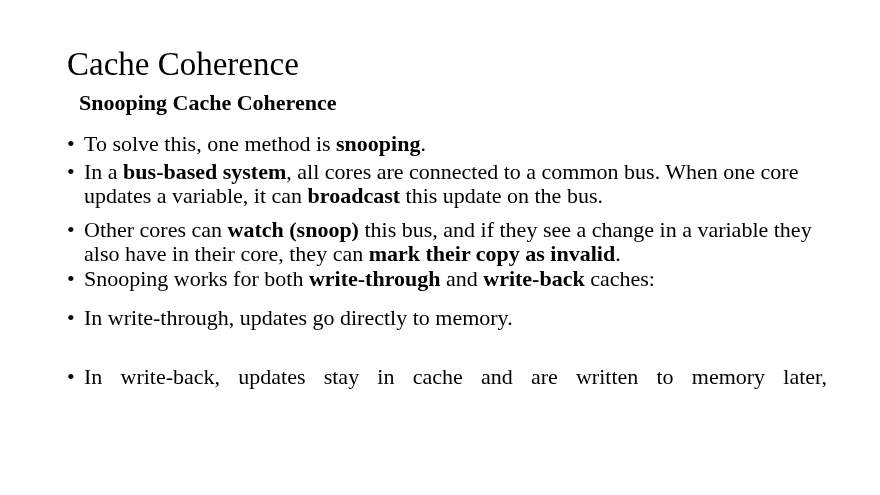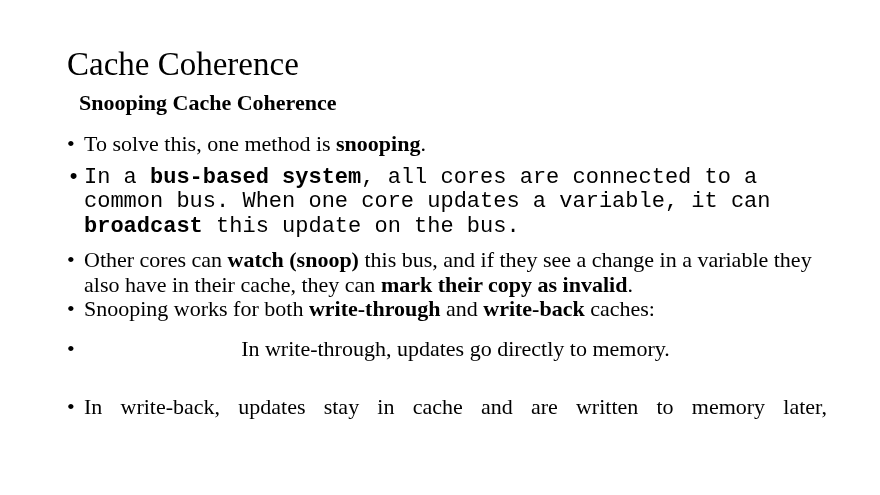--- a/index.html
+++ b/index.html
@@ -4,41 +4,41 @@
   <style>
     html, body { margin: 0; padding: 0; background: #ffffff; }
     body { width: 880px; height: 495px; position: relative; overflow: hidden;
            font-family: "Liberation Serif", "DejaVu Serif", serif; color: #000; }
     .title { position: absolute; left: 67px; top: 44px; font-size: 33px; line-height: 40px; white-space: nowrap; }
     .subtitle { position: absolute; left: 79px; top: 89px; font-size: 22px; font-weight: bold; line-height: 28px; white-space: nowrap; }
     .bullets { position: absolute; left: 67px; top: 120px; width: 760px; margin: 0; padding: 0; list-style: none; font-size: 22px; }
     .bullet { position: relative; padding-left: 17px; line-height: 24.5px; }
     .bullet::before { content: "\2022"; position: absolute; left: 0; top: 0; }
     .b1 { margin-top: 12px; }
-    .b2 { margin-top: 9px; font-family: Liberation Mono, monospace; }
+    .b2 { margin-top: 3px; }
     .b3 { margin-top: 9px; }
     .b4 { }
-    .b5 { margin-top: 15px; text-align: center; }
+    .b5 { margin-top: 15px; }
     .b6 { margin-top: 30px; line-height: 31px; text-align: justify; }
     .b6 .justify-line { text-align-last: justify; display: block; }
     strong { font-weight: bold; }
   </style>
 </head>
 <body>
 
 <div>
   <div class="title">Cache Coherence</div>
   <div class="subtitle">Snooping Cache Coherence</div>
 
   <ul class="bullets">
     <li class="bullet b1"><span>To solve this, one method is </span><strong>snooping</strong><span>.</span></li>
 
     <li class="bullet b2"><span>In a </span><strong>bus-based system</strong><span>, all cores are connected to a common bus. When one core updates a variable, it can </span><strong>broadcast</strong><span> this update on the bus.</span></li>
 
-    <li class="bullet b3"><span>Other cores can </span><strong>watch (snoop)</strong><span> this bus, and if they see a change in a variable they also have in their cache, they can </span><strong>mark their copy as invalid</strong><span>.</span></li>
+    <li class="bullet b3"><span>Other cores can </span><strong>watch (snoop)</strong><span> this bus, and if they see a change in a variable they also have in their core, they can </span><strong>mark their copy as invalid</strong><span>.</span></li>
 
     <li class="bullet b4"><span>Snooping works for both </span><strong>write-through</strong><span> and </span><strong>write-back</strong><span> caches:</span></li>
 
     <li class="bullet b5"><span>In write-through, updates go directly to memory.</span></li>
 
     <li class="bullet b6"><span class="justify-line">In write-back, updates stay in cache and are written to memory later,</span></li>
   </ul>
 </div>
 
 </body></html>

